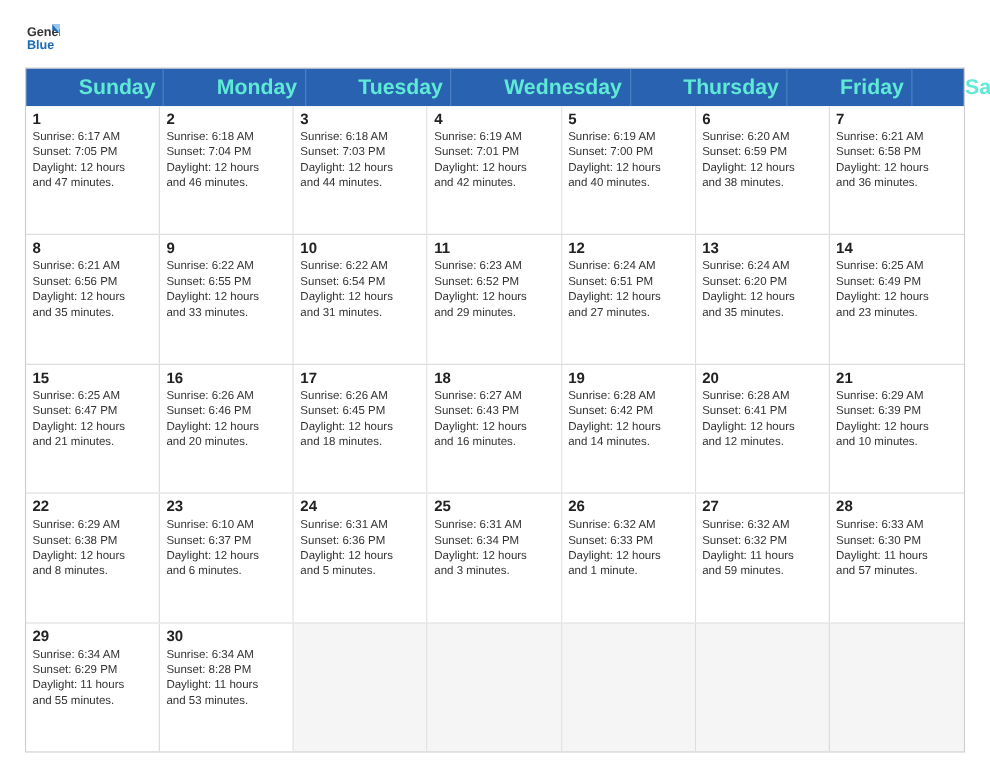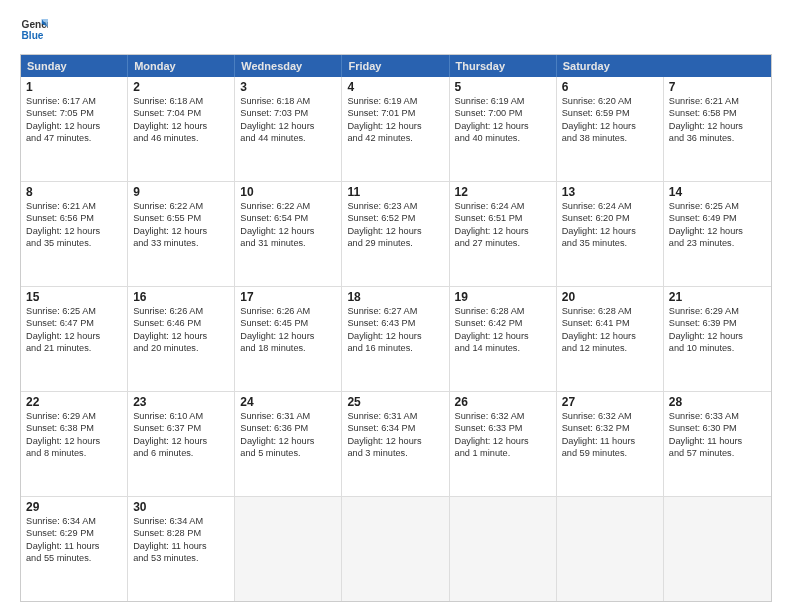--- a/index.html
+++ b/index.html
@@ -50,25 +50,26 @@
       display: flex;
       flex-direction: column;
       border: 1px solid #ccc;
     }
     .cal-header-row {
       display: grid;
       grid-template-columns: repeat(7, 1fr);
       background: #2962b0;
     }
     .cal-header-cell {
-      color: #e5e5e5;
-      font-size: 11px;
+      color: #5eead4;
+      font-size: 17px;
       font-weight: bold;
       padding: 5px 6px;
       border-right: 1px solid #4a7fc1;
+      margin-left: 36px;
     }
     .cal-header-cell:last-child { border-right: none; }
     .cal-body {
       flex: 1;
       display: flex;
       flex-direction: column;
     }
     .cal-week {
       display: grid;
       grid-template-columns: repeat(7, 1fr);
@@ -119,23 +120,24 @@
     <div class="title-block">
       <div class="main-title"></div>
       <div class="subtitle"></div>
     </div>
   </div>
 
   <div class="calendar">
     <div class="cal-header-row">
     <div class="cal-header-cell">Sunday</div>
         <div class="cal-header-cell">Monday</div>
+        <div class="cal-header-cell">Tuesday</div>
         <div class="cal-header-cell">Wednesday</div>
+        <div class="cal-header-cell">Thursday</div>
         <div class="cal-header-cell">Friday</div>
-        <div class="cal-header-cell">Thursday</div>
         <div class="cal-header-cell">Saturday</div>
       </div>
     <div class="cal-body">
     <div class="cal-week">
           <div class="cal-cell">
             <span class="day-num">1</span>
             <span class="cell-line">Sunrise: 6:17 AM</span>
             <span class="cell-line">Sunset: 7:05 PM</span>
             <span class="cell-line">Daylight: 12 hours</span>
             <span class="cell-line">and 47 minutes.</span>

